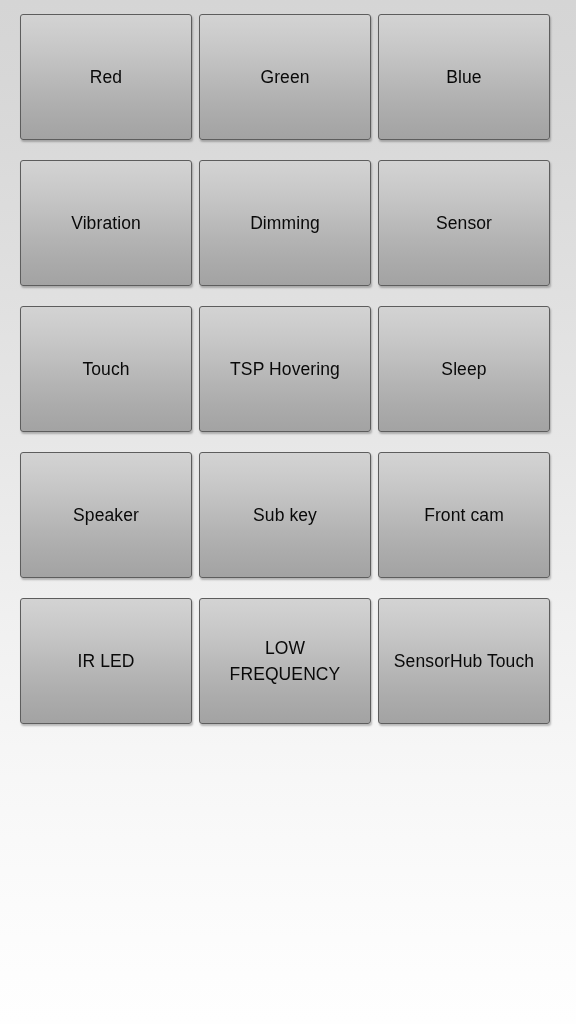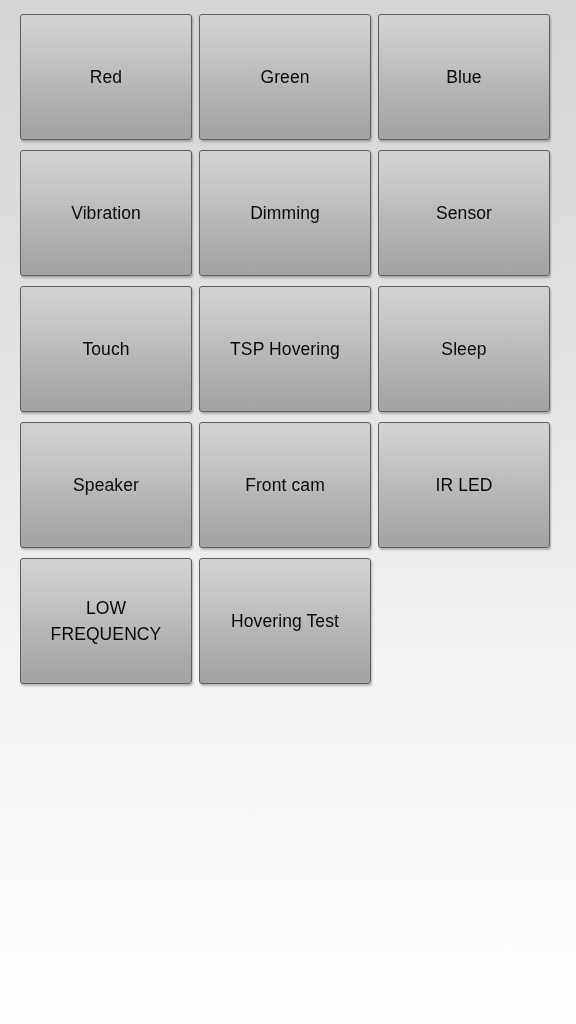--- a/index.html
+++ b/index.html
@@ -29,21 +29,21 @@
     position: absolute;
     left: 0;
     top: 0;
     width: 576px;
     height: 1024px;
     box-sizing: border-box;
     padding: 14px 21px 0 20px;
     display: flex;
     flex-wrap: wrap;
     align-content: flex-start;
-    gap: 10px 7px;
+    gap: 20px 7px;
   }
 
   .btn {
     width: 172px;
     height: 126px;
     box-sizing: border-box;
     border: 1px solid #5d5d5d;
     border-radius: 3px;
     background: linear-gradient(to bottom,
         #d3d3d3 0%,
@@ -102,25 +102,28 @@
     <div class="btn">
       <span class="label">TSP Hovering</span>
     </div>
     <div class="btn">
       <span class="label">Sleep</span>
     </div>
     <div class="btn">
       <span class="label">Speaker</span>
     </div>
     <div class="btn">
+      <span class="label">Sub key</span>
+    </div>
+    <div class="btn">
       <span class="label">Front cam</span>
     </div>
     <div class="btn">
       <span class="label">IR LED</span>
     </div>
     <div class="btn">
       <span class="label">LOW
 FREQUENCY</span>
     </div>
     <div class="btn">
-      <span class="label">Hovering Test</span>
+      <span class="label">SensorHub Touch</span>
     </div>
   </div>
 
 </body></html>

